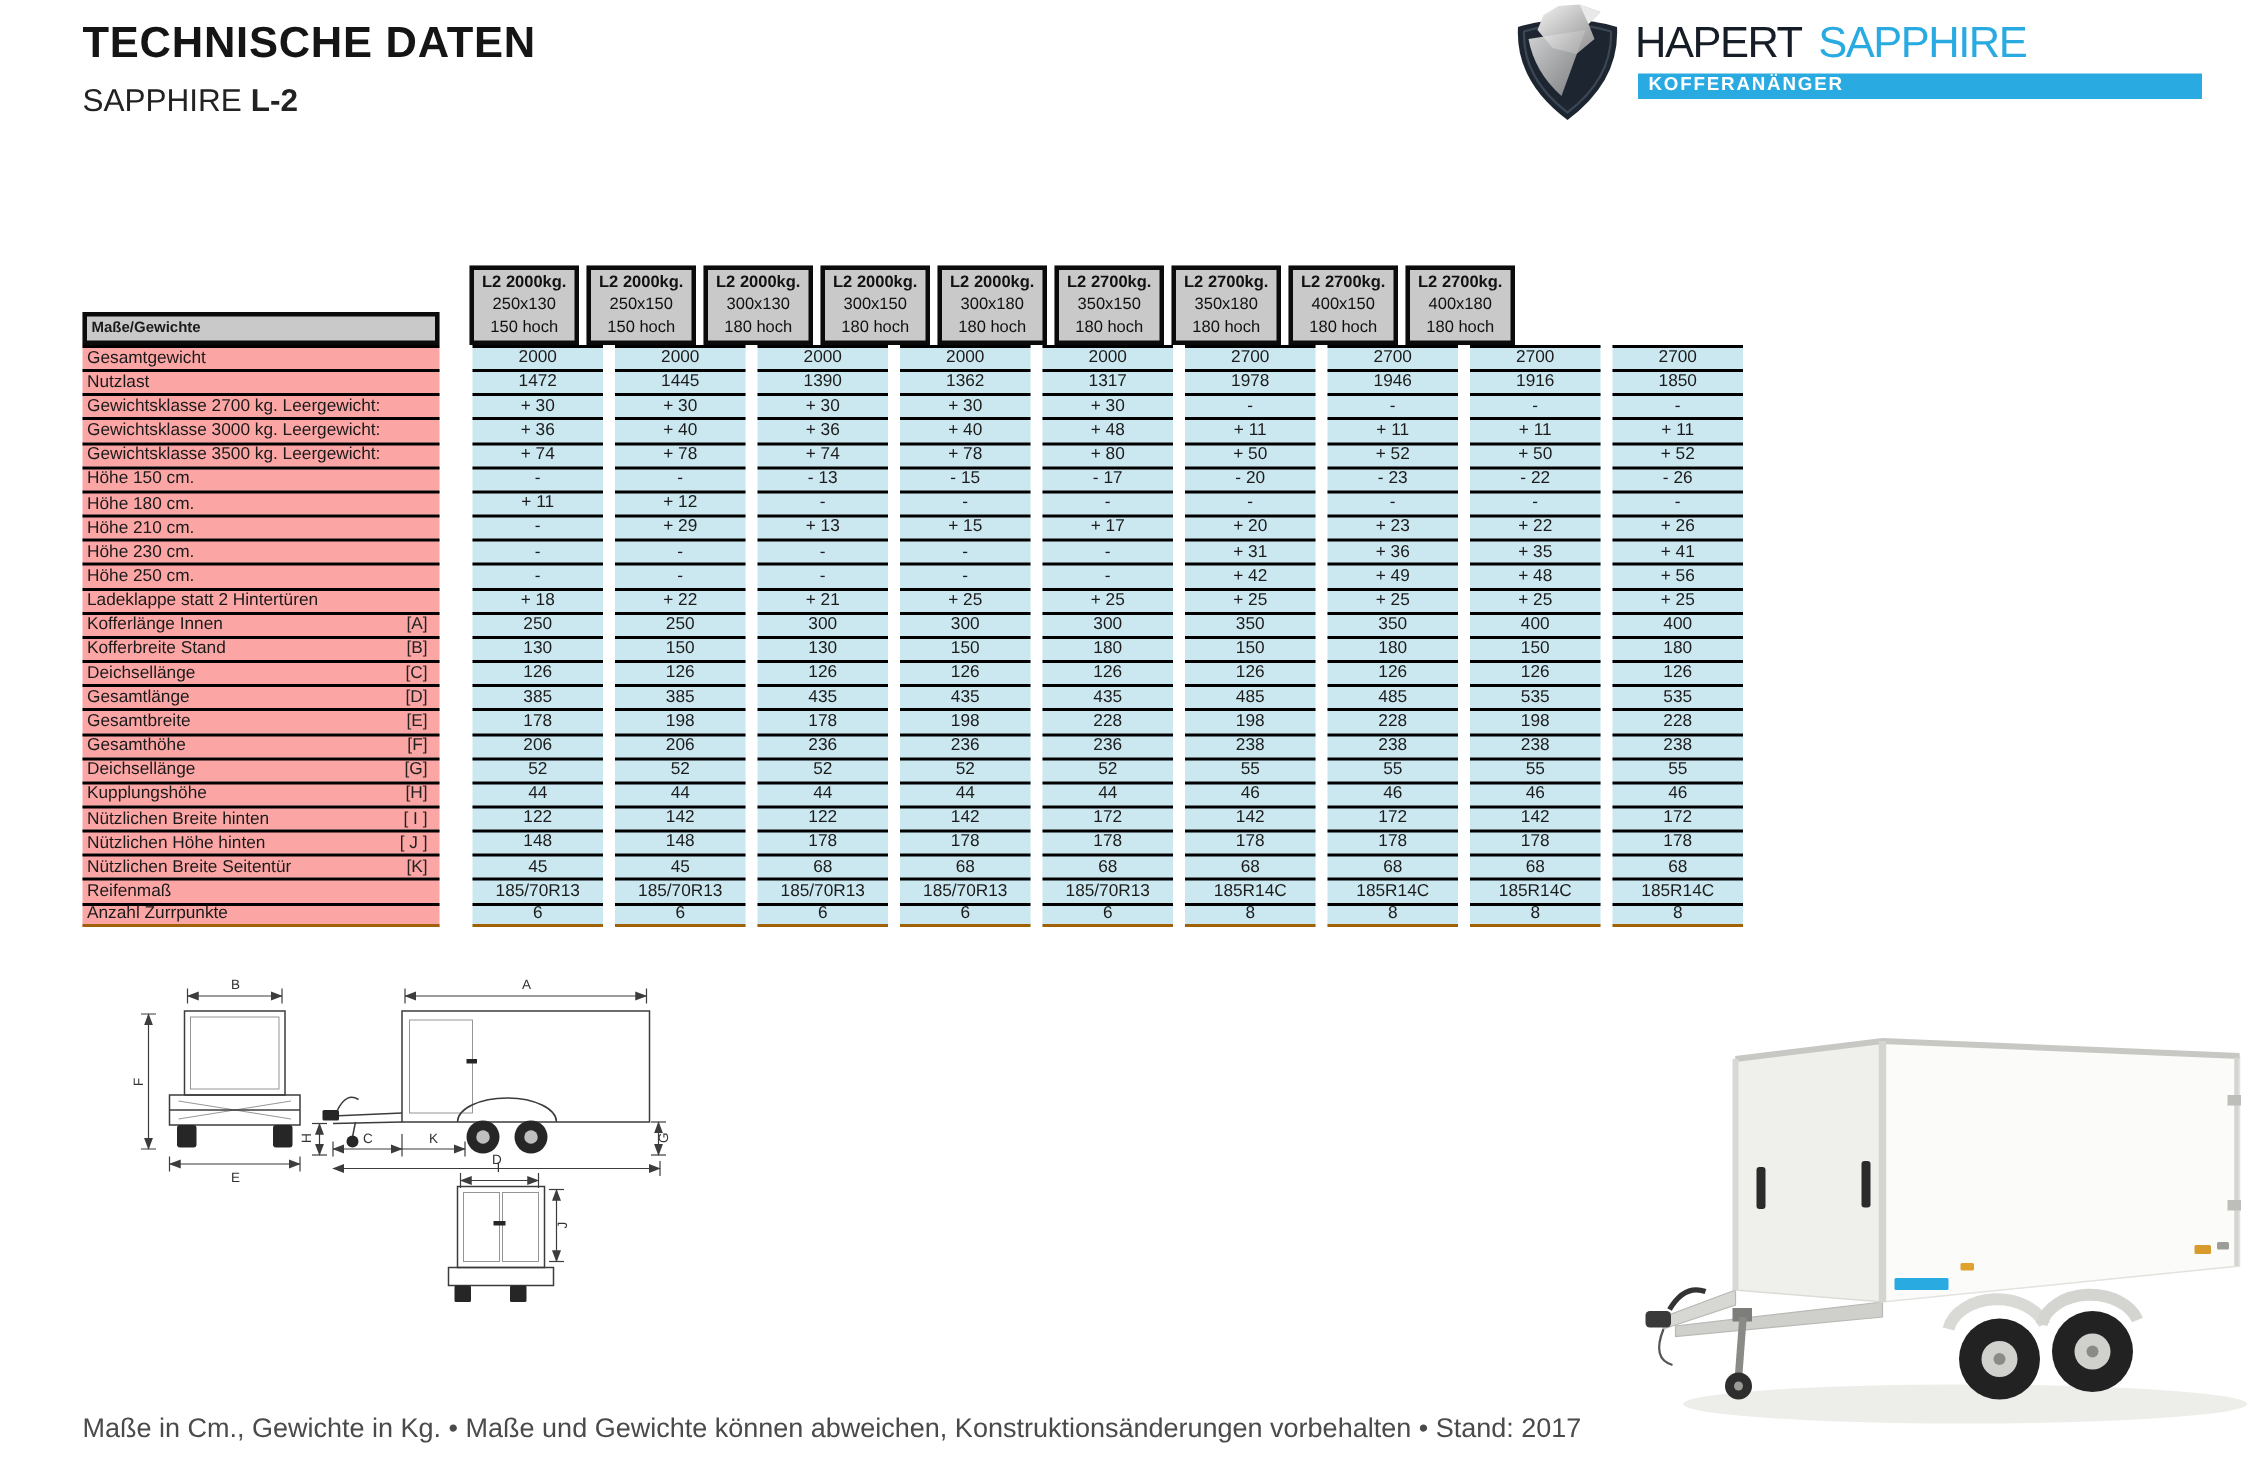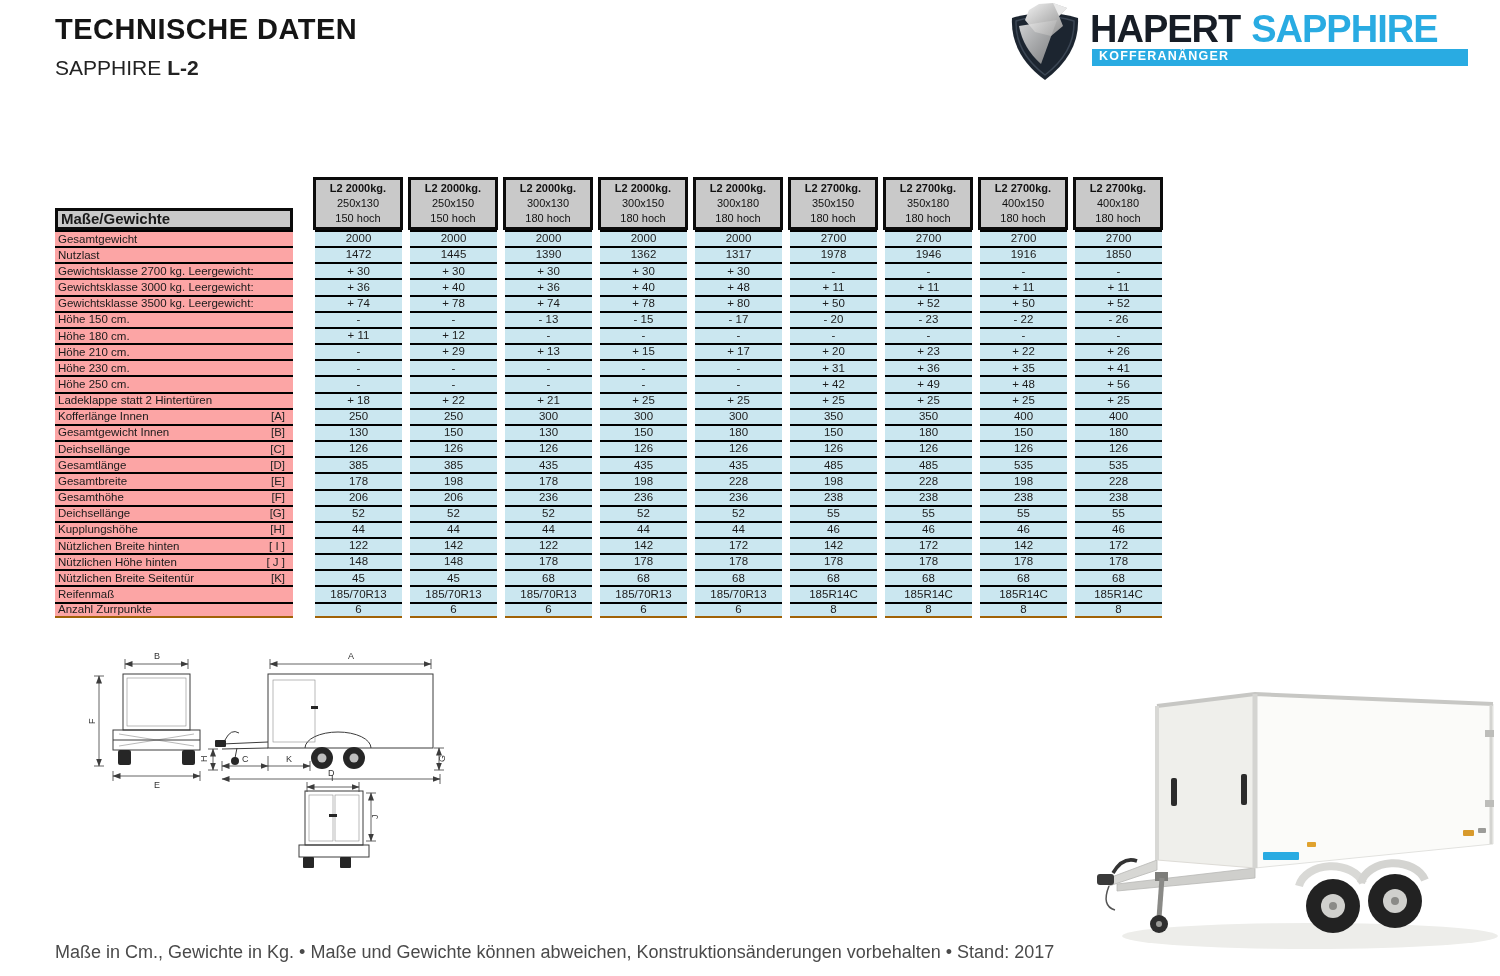--- a/index.html
+++ b/index.html
@@ -9,33 +9,33 @@
   
   .doc-title{position:absolute;left:55px;top:13px;font-size:29px;font-weight:bold;
              letter-spacing:0.5px;color:#151515;}
   .doc-subtitle{position:absolute;left:55px;top:56px;font-size:21px;color:#222;}
   .doc-subtitle b{margin-left:6px;}
 
   
   .logo{position:absolute;left:1005px;top:2px;width:465px;height:82px;}
   .logo-shield{position:absolute;left:0;top:0;}
   .logo-words{position:absolute;left:85px;top:8px;width:380px;display:flex;
-              font-size:38px;font-weight:bold;line-height:38px;letter-spacing:-1px;white-space:nowrap;}
+              font-size:29px;font-weight:normal;line-height:38px;letter-spacing:-1px;white-space:nowrap;}
   .logo-brand{color:#171d26;}
   .logo-series{color:#29abe2;margin-left:11px;}
   .logo-bar{position:absolute;left:87px;top:47px;width:376px;height:17px;background:#29abe2;
             display:flex;color:#fff;font-size:12.5px;font-weight:bold;
             letter-spacing:1.2px;padding-left:7px;box-sizing:border-box;}
 
   
   .spec-table{position:absolute;left:55px;top:177px;}
   .header-row{display:flex;align-items:flex-end;height:53px;}
   .corner{width:238px;height:22px;box-sizing:border-box;background:#c9c9c9;border:3px solid #0b0b0b;
-          font-size:15px;font-weight:bold;padding:1px 0 0 3px;margin-right:20px;line-height:14px;}
-  .hbox{width:90px;height:53px;box-sizing:border-box;background:#c9c9c9;border:3px solid #0b0b0b;
+          font-size:10px;font-weight:bold;padding:1px 0 0 3px;margin-right:20px;line-height:14px;}
+  .hbox{width:73px;height:53px;box-sizing:border-box;background:#c9c9c9;border:3px solid #0b0b0b;
         margin-right:5px;display:flex;flex-direction:column;justify-content:center;
         text-align:center;font-size:11px;line-height:15px;color:#111;}
   .hb1{font-weight:bold;}
   .tbody{}
   .trow{display:flex;height:16.16px;box-sizing:border-box;}
   .lcell{width:238px;box-sizing:border-box;border-top:2px solid #000;background:#fca5a5;
          display:flex;justify-content:space-between;align-items:center;
          font-size:11.5px;padding:0 8px 0 3px;margin-right:22px;line-height:13px;}
   .ldim{color:#222;}
   .dcell{width:87px;box-sizing:border-box;border-top:2px solid #000;background:#cbe7f0;
@@ -307,21 +307,21 @@
           <div class="dcell">300</div>
           <div class="dcell">300</div>
           <div class="dcell">300</div>
           <div class="dcell">350</div>
           <div class="dcell">350</div>
           <div class="dcell">400</div>
           <div class="dcell">400</div>
         </div>
         <div class="trow">
           <div class="lcell">
-            <span class="llab">Gesamtgewicht Innen</span>
+            <span class="llab">Kofferbreite Stand</span>
             <span class="ldim">[B]</span>
           </div>
           <div class="dcell">130</div>
           <div class="dcell">150</div>
           <div class="dcell">130</div>
           <div class="dcell">150</div>
           <div class="dcell">180</div>
           <div class="dcell">150</div>
           <div class="dcell">180</div>
           <div class="dcell">150</div>

